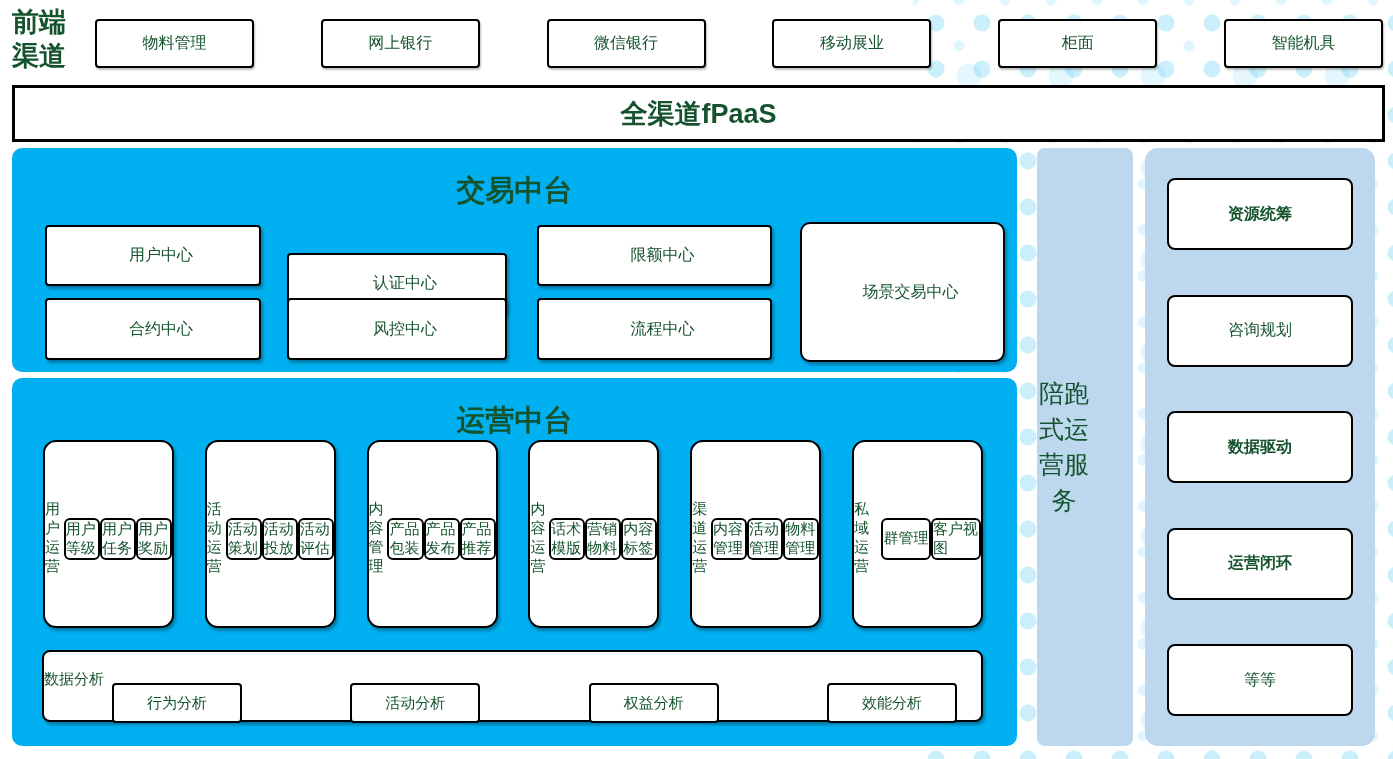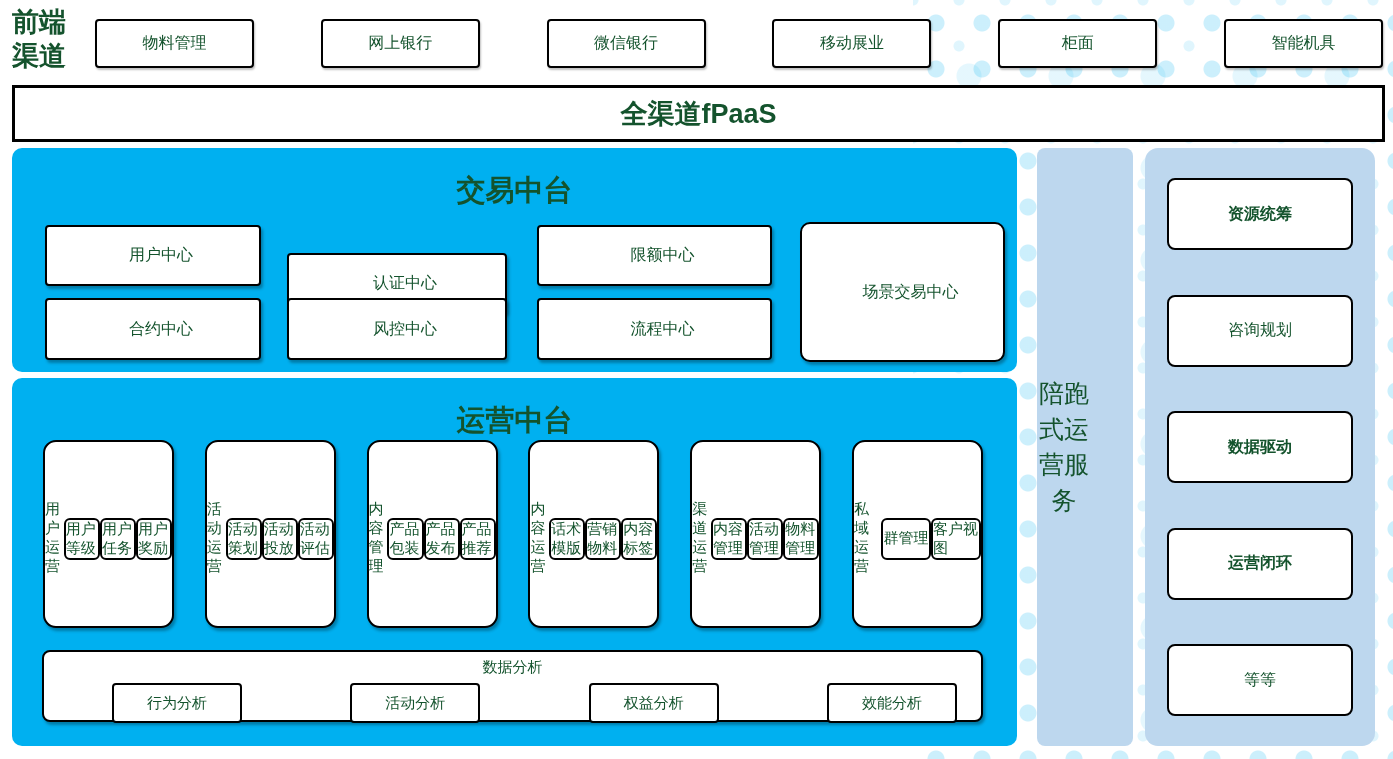--- a/index.html
+++ b/index.html
@@ -69,21 +69,21 @@
   .gtitle{font-size:15px;margin-top:8px;}
   .sub{
     width:102px;height:38px;margin-top:9px;background:#fff;border:2px solid #000;border-radius:6px;
     display:flex;align-items:center;justify-content:center;font-size:15px;
   }
   .analysis{
     position:absolute;left:30px;top:272px;width:937px;height:68px;
     background:#fff;border:2px solid #000;border-radius:8px;
     box-shadow:2px 3px 3px rgba(0,0,0,0.30);
   }
-  .atitle{text-align:center;font-size:15px;padding-top:6px;}
+  .atitle{font-size:15px;padding-top:18px;}
   .arow{
     position:absolute;left:68px;top:31px;width:845px;height:36px;
     display:flex;justify-content:space-between;
   }
   .abox{
     width:126px;height:36px;background:#fff;border:2px solid #000;border-radius:4px;
     display:flex;align-items:center;justify-content:center;font-size:15px;
   }
   .sidebar{
     position:absolute;left:1037px;top:148px;width:96px;height:598px;z-index:2;

